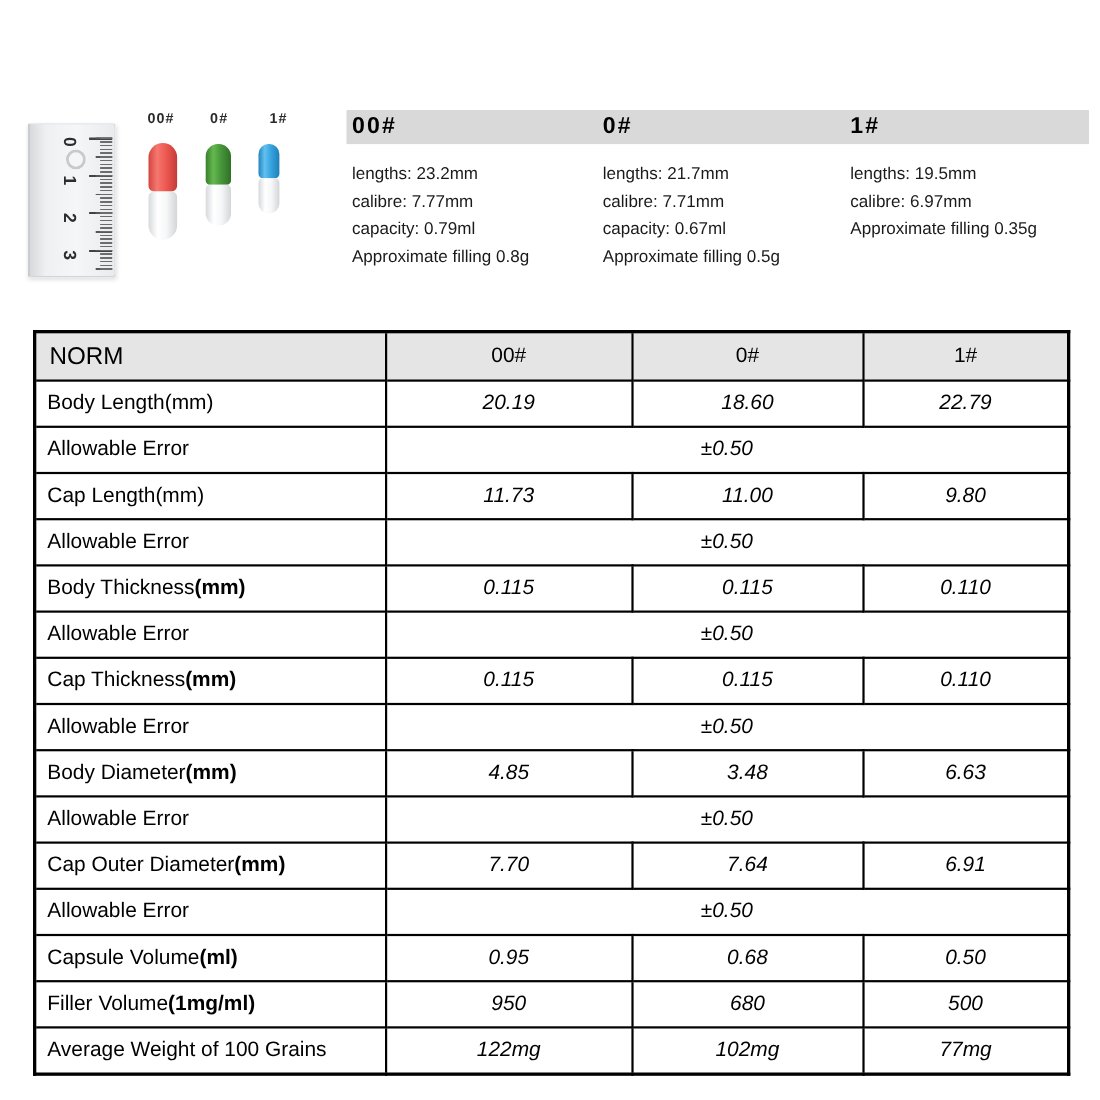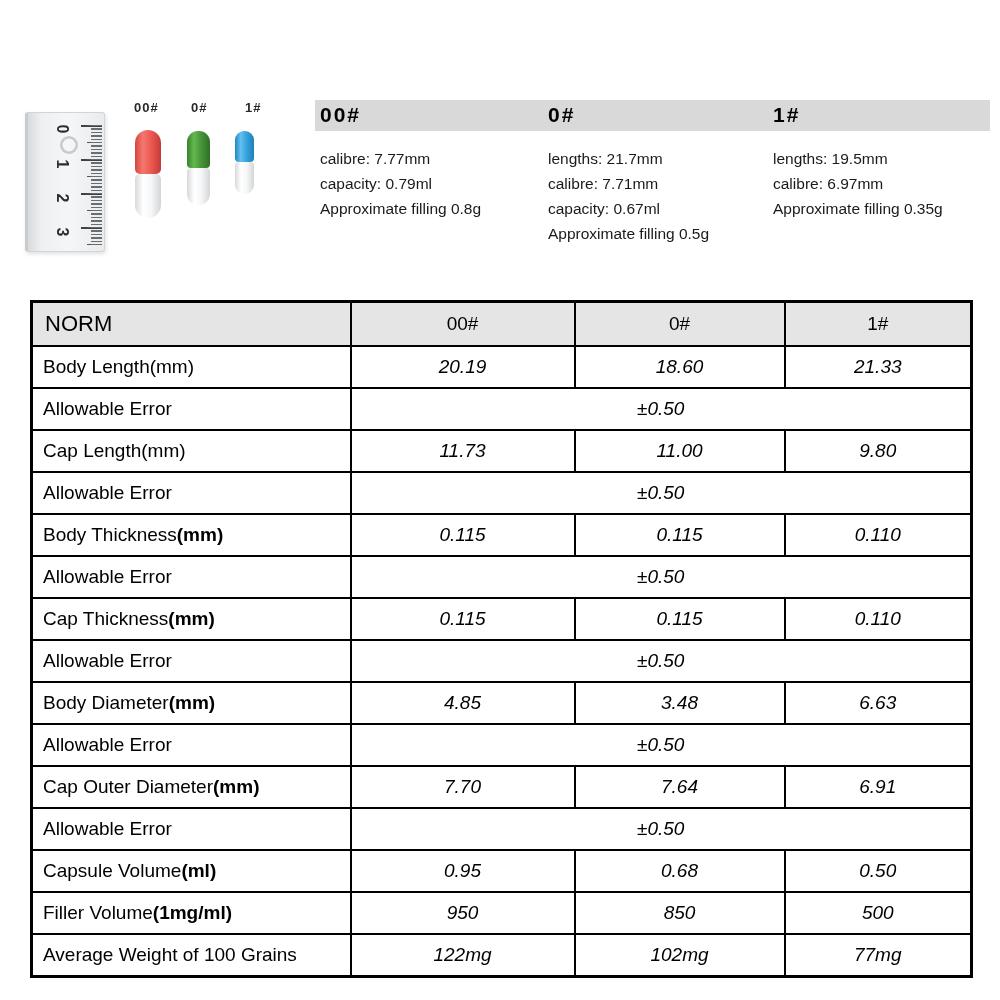--- a/index.html
+++ b/index.html
@@ -81,20 +81,21 @@
     </div>
   </div>
 
   <div class="spec-band">
     <span class="spec-heading" style="left:5px">00#</span>
     <span class="spec-heading" style="left:233px">0#</span>
     <span class="spec-heading" style="left:458px">1#</span>
   </div>
 
   <div class="spec-col" style="left:320px">
+    <div>lengths: 23.2mm</div>
     <div>calibre: 7.77mm</div>
     <div>capacity: 0.79ml</div>
     <div>Approximate filling 0.8g</div>
   </div>
   <div class="spec-col" style="left:548px">
     <div>lengths: 21.7mm</div>
     <div>calibre: 7.71mm</div>
     <div>capacity: 0.67ml</div>
     <div>Approximate filling 0.5g</div>
   </div>
@@ -116,21 +117,21 @@
         <tr class="head">
           <td>NORM</td>
           <td>00#</td>
           <td>0#</td>
           <td>1#</td>
         </tr>
       <tr>
             <td class="label-cell"><span>Body Length</span><span>(mm)</span></td>
             <td class="value-cell">20.19</td>
             <td class="value-cell">18.60</td>
-            <td class="value-cell">21.33</td>
+            <td class="value-cell">22.79</td>
           </tr>
           <tr>
             <td class="label-cell"><span>Allowable Error</span></td>
             <td colspan="3" class="value-cell">±0.50</td>
           </tr>
           <tr>
             <td class="label-cell"><span>Cap Length</span><span>(mm)</span></td>
             <td class="value-cell">11.73</td>
             <td class="value-cell">11.00</td>
             <td class="value-cell">9.80</td>
@@ -181,21 +182,21 @@
           </tr>
           <tr>
             <td class="label-cell"><span>Capsule Volume</span><span class="bold-unit">(ml)</span></td>
             <td class="value-cell">0.95</td>
             <td class="value-cell">0.68</td>
             <td class="value-cell">0.50</td>
           </tr>
           <tr>
             <td class="label-cell"><span>Filler Volume</span><span class="bold-unit">(1mg/ml)</span></td>
             <td class="value-cell">950</td>
-            <td class="value-cell">850</td>
+            <td class="value-cell">680</td>
             <td class="value-cell">500</td>
           </tr>
           <tr>
             <td class="label-cell"><span>Average Weight of 100 Grains</span></td>
             <td class="value-cell">122mg</td>
             <td class="value-cell">102mg</td>
             <td class="value-cell">77mg</td>
           </tr>
         </tbody>
     </table>

